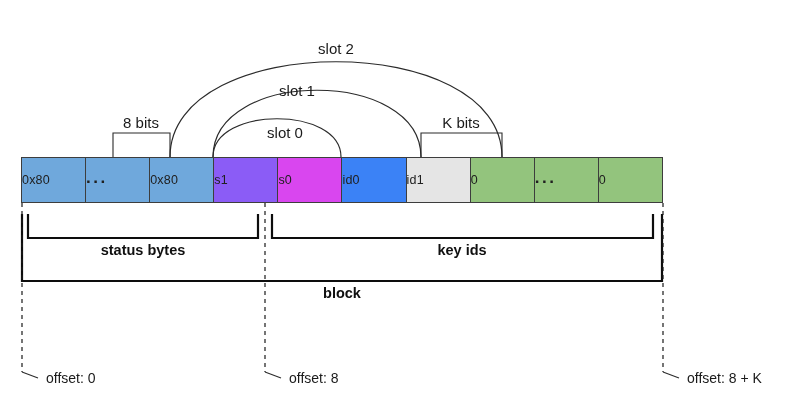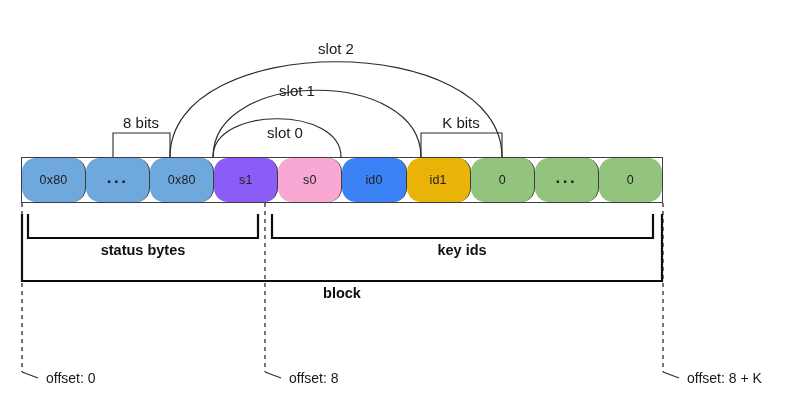--- a/index.html
+++ b/index.html
@@ -32,26 +32,25 @@
     height: 46px;
     display: flex;
     box-sizing: border-box;
     border: 1px solid #3d3d3d;
   }
   .cell {
     flex: 1 1 0;
     border-right: 1px solid #3d3d3d;
     display: flex;
     align-items: center;
-    justify-content: center;
+    justify-content: flex-start;
     font-size: 12.5px;
     color: #202020;
     box-sizing: border-box;
     position: relative;
-    border-radius: 14px;
   }
   .cell:last-child { border-right: none; }
   .cell .lbl { line-height: 1; letter-spacing: .2px; }
   .cell.ellipsis .lbl {
     font-size: 17px;
     letter-spacing: 2.5px;
     font-weight: 700;
     transform: translateY(-3px);
     display: inline-block;
   }
@@ -88,27 +87,27 @@
     </div>
     <div class="cell ellipsis" style="background:#6fa8dc">
       <span class="lbl">...</span>
     </div>
     <div class="cell" style="background:#6fa8dc">
       <span class="lbl">0x80</span>
     </div>
     <div class="cell" style="background:#8b5cf6">
       <span class="lbl">s1</span>
     </div>
-    <div class="cell" style="background:#f9a8d4">
+    <div class="cell" style="background:#d946ef">
       <span class="lbl">s0</span>
     </div>
     <div class="cell" style="background:#3b82f6">
       <span class="lbl">id0</span>
     </div>
-    <div class="cell" style="background:#eab308">
+    <div class="cell" style="background:#e5e5e5">
       <span class="lbl">id1</span>
     </div>
     <div class="cell" style="background:#93c47d">
       <span class="lbl">0</span>
     </div>
     <div class="cell ellipsis" style="background:#93c47d">
       <span class="lbl">...</span>
     </div>
     <div class="cell" style="background:#93c47d">
       <span class="lbl">0</span>

